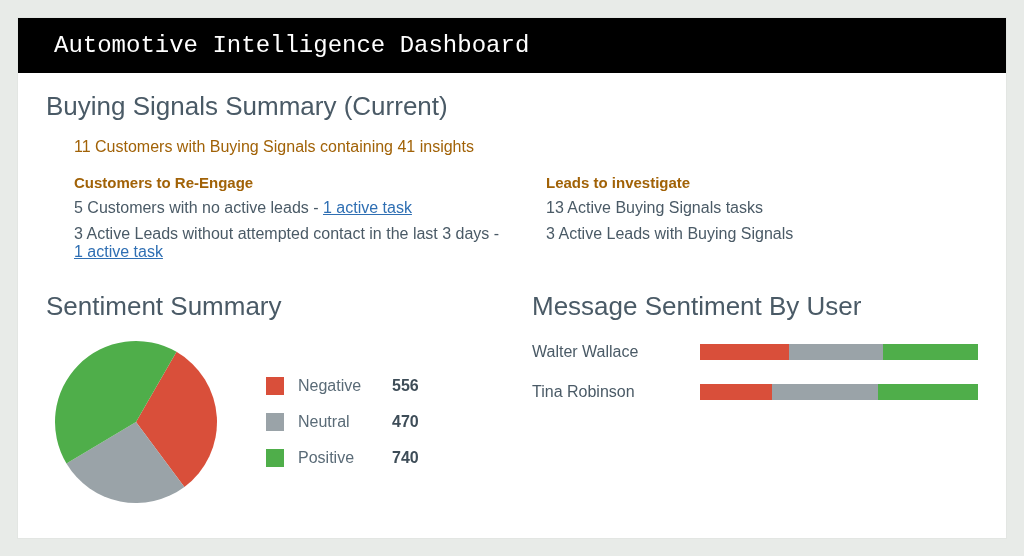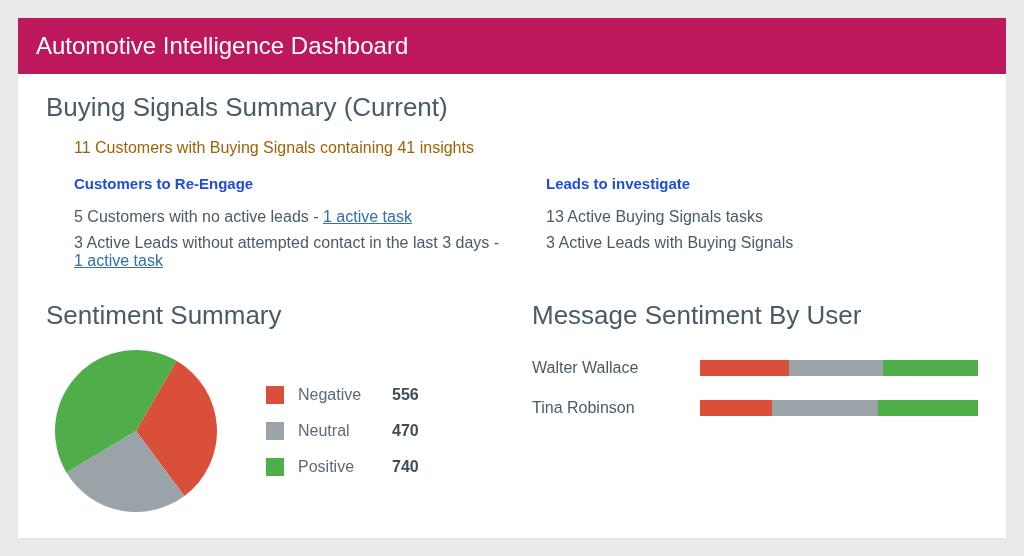--- a/index.html
+++ b/index.html
@@ -13,26 +13,26 @@
   }
   .card {
     background: #ffffff;
     width: 100%;
     height: 100%;
     display: flex;
     flex-direction: column;
     box-shadow: 0 0 0 1px rgba(0,0,0,0.02);
   }
   .header-bar {
-    background: #be185d;
+    background: #000000;
     color: #ffffff;
-    padding: 14px 18px;
+    padding: 14px 36px;
     font-size: 24px;
     font-weight: 400;
-    font-family: Liberation Sans, sans-serif;
+    font-family: Liberation Mono, monospace;
   }
   .content {
     padding: 18px 28px 10px 28px;
     flex: 1;
     display: flex;
     flex-direction: column;
   }
   h2.section-title {
     font-size: 26px;
     font-weight: 400;
@@ -46,22 +46,22 @@
   }
   .two-col {
     display: flex;
     gap: 40px;
   }
   .col { flex: 1; }
   .col.left-pad { padding-left: 28px; }
   .sub-heading {
     font-size: 15px;
     font-weight: 700;
-    color: #1d4ed8;
-    margin-bottom: 16px;
+    color: #a16207;
+    margin-bottom: 8px;
   }
   .info-line {
     font-size: 16px;
     color: #4a5a66;
     margin-bottom: 8px;
   }
   a.task-link {
     color: #2f6fb3;
     text-decoration: underline;
   }
@@ -76,21 +76,21 @@
     align-items: center;
     gap: 40px;
     margin-top: 10px;
   }
   .pie-wrap { width: 180px; height: 180px; position: relative; }
   .legend { display: flex; flex-direction: column; gap: 18px; }
   .legend-row { display: flex; align-items: center; gap: 14px; font-size: 16px; justify-content: center; }
   .swatch { width: 18px; height: 18px; display: inline-block; }
   .legend-label { color: #5a6b77; min-width: 80px; }
   .legend-value { font-weight: 700; color: #3e4d58; }
-  .user-rows { display: flex; flex-direction: column; gap: 22px; margin-top: 28px; }
+  .user-rows { display: flex; flex-direction: column; gap: 22px; margin-top: 21px; }
   .user-row { display: flex; align-items: center; gap: 18px; }
   .user-name { width: 150px; font-size: 16px; color: #4a5a66; }
   .bar {
     flex: 1;
     height: 16px;
     display: flex;
     overflow: hidden;
   }
   .seg { height: 100%; }
   .c-neg { background: #d94f3a; }

